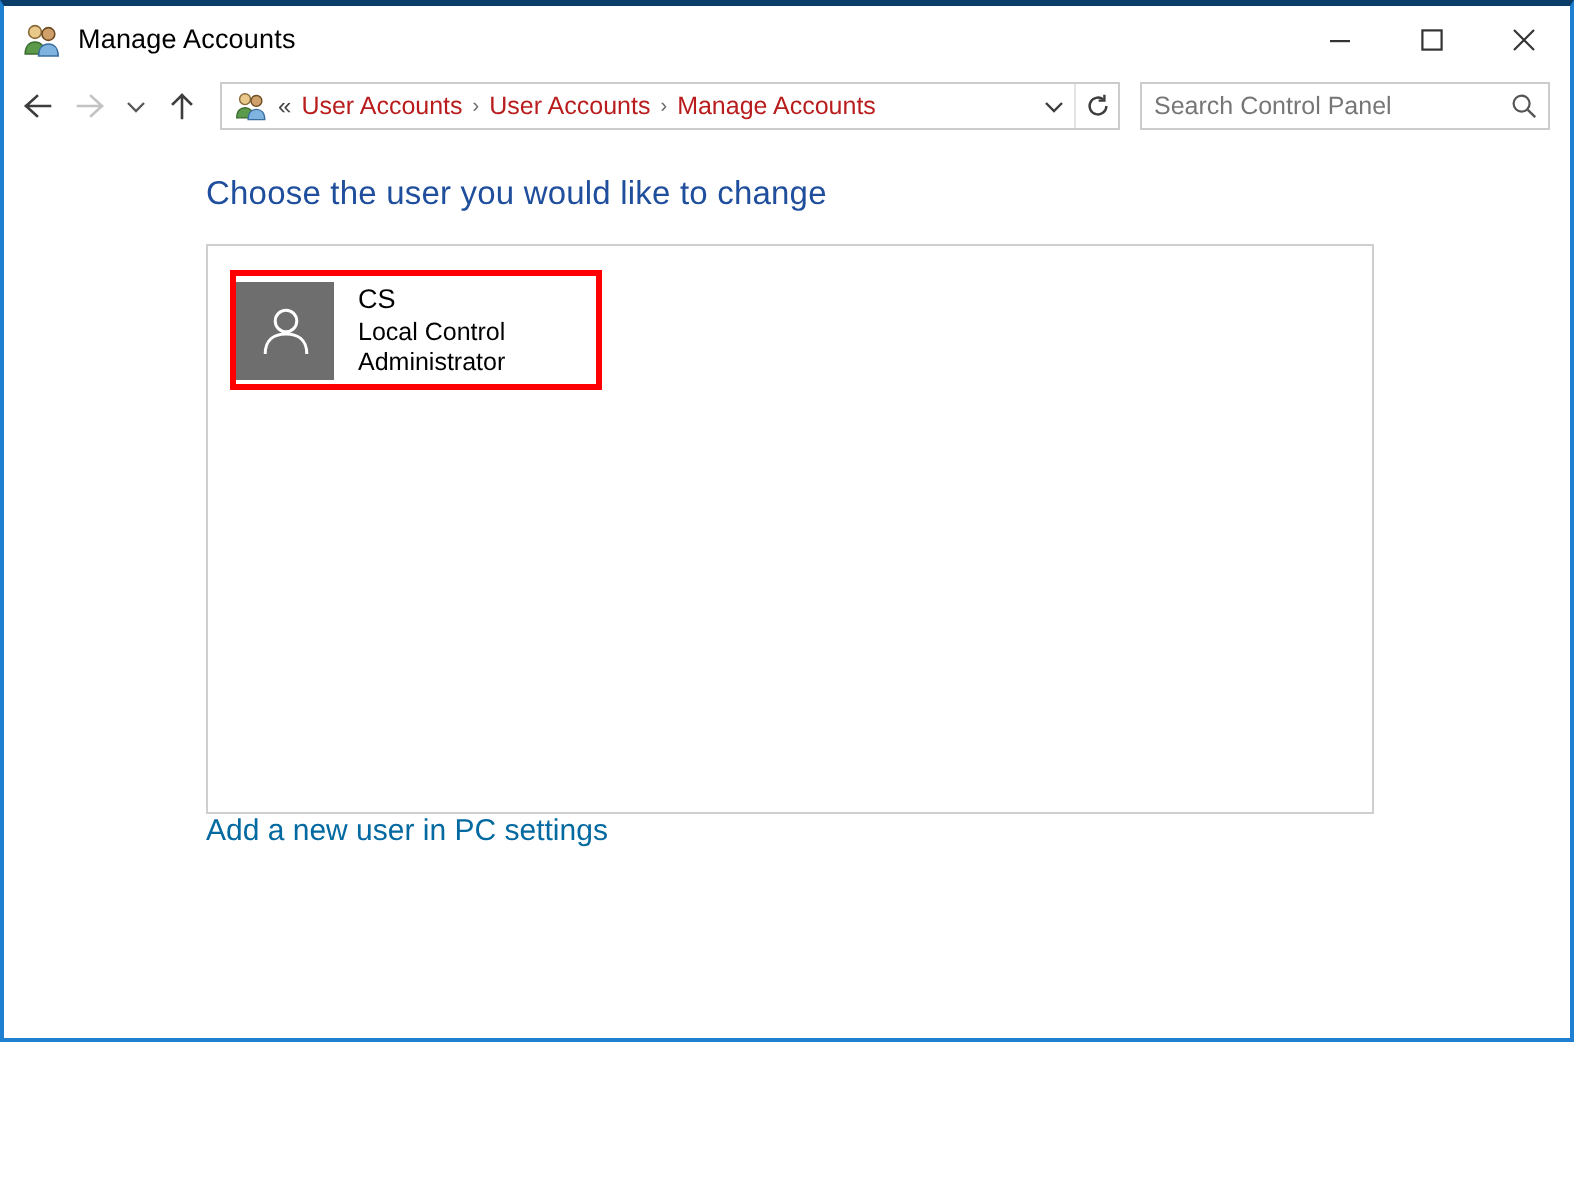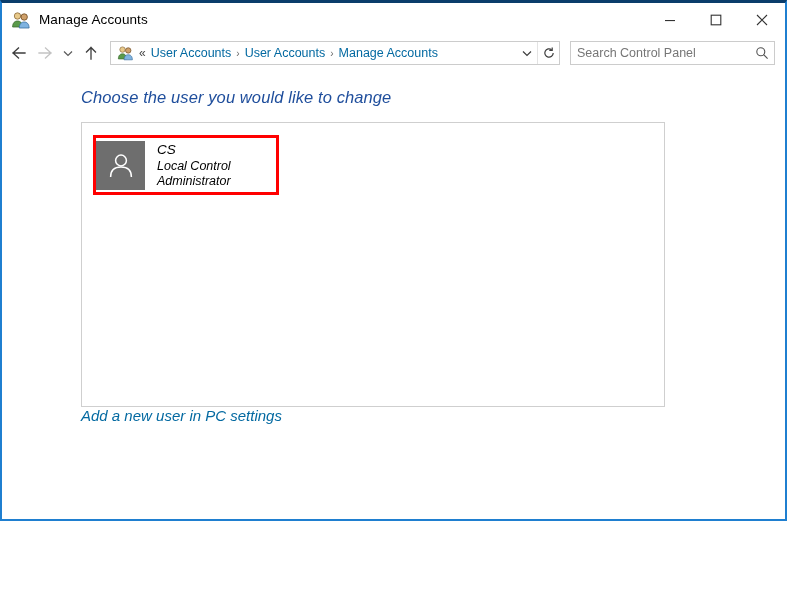--- a/index.html
+++ b/index.html
@@ -94,21 +94,21 @@
   .crumb-chevrons {
     color: #444;
     font-size: 12px;
     padding: 0 2px 0 0;
     letter-spacing: -1px;
   }
   .crumb {
     white-space: nowrap;
     padding: 1px 4px;
     font-size: 12.5px;
-    color: #0369a1;
+    color: #b91c1c;
   }
   .crumb-sep {
     color: #6b6b6b;
     font-size: 10px;
     padding: 0 1px;
     transform: translateY(0px);
   }
   .addr-drop {
     width: 20px; height: 22px;
     display: flex; align-items: center; justify-content: center;
@@ -144,23 +144,22 @@
   .searchbox input::placeholder { color: #767676; opacity: 1; }
   .search-icon-wrap {
     width: 24px; height: 22px;
     display: flex; align-items: center; justify-content: center;
     flex: none;
   }
 
   
   .content {
     position: relative;
-    padding-left: 79px;
+    padding-left: 101px;
     padding-top: 18px;
-    font-style: italic;
   }
   .page-heading {
     font-size: 16.5px;
     color: #1f4e9c;
     margin-bottom: 15px;
     letter-spacing: .1px;
   }
   .accounts-panel {
     position: relative;
     width: 584px;

